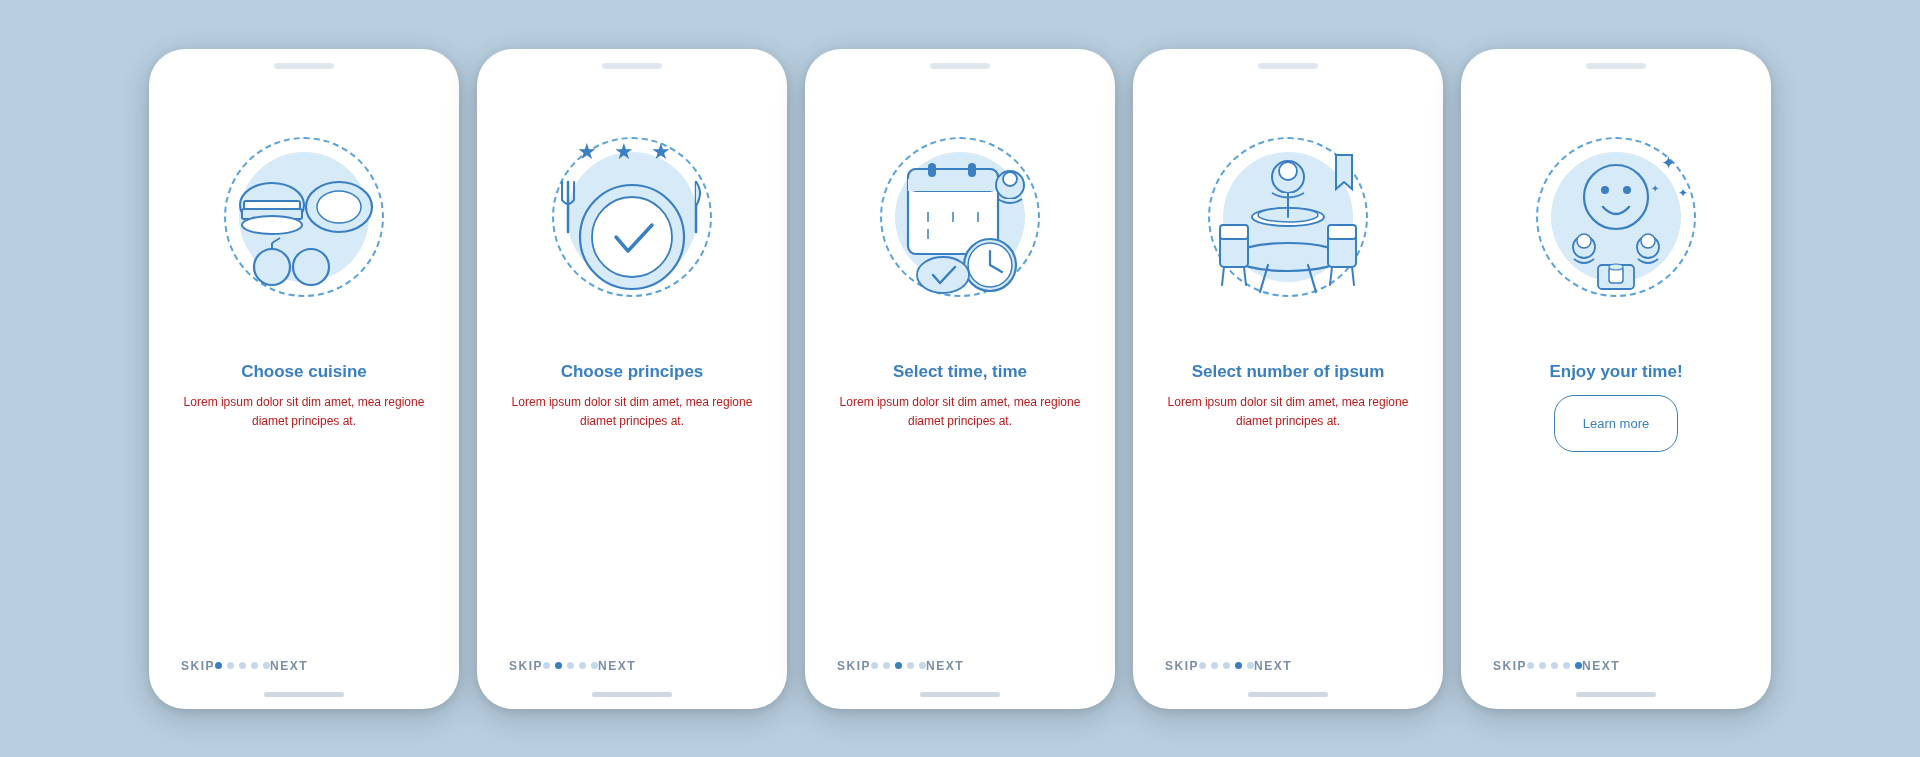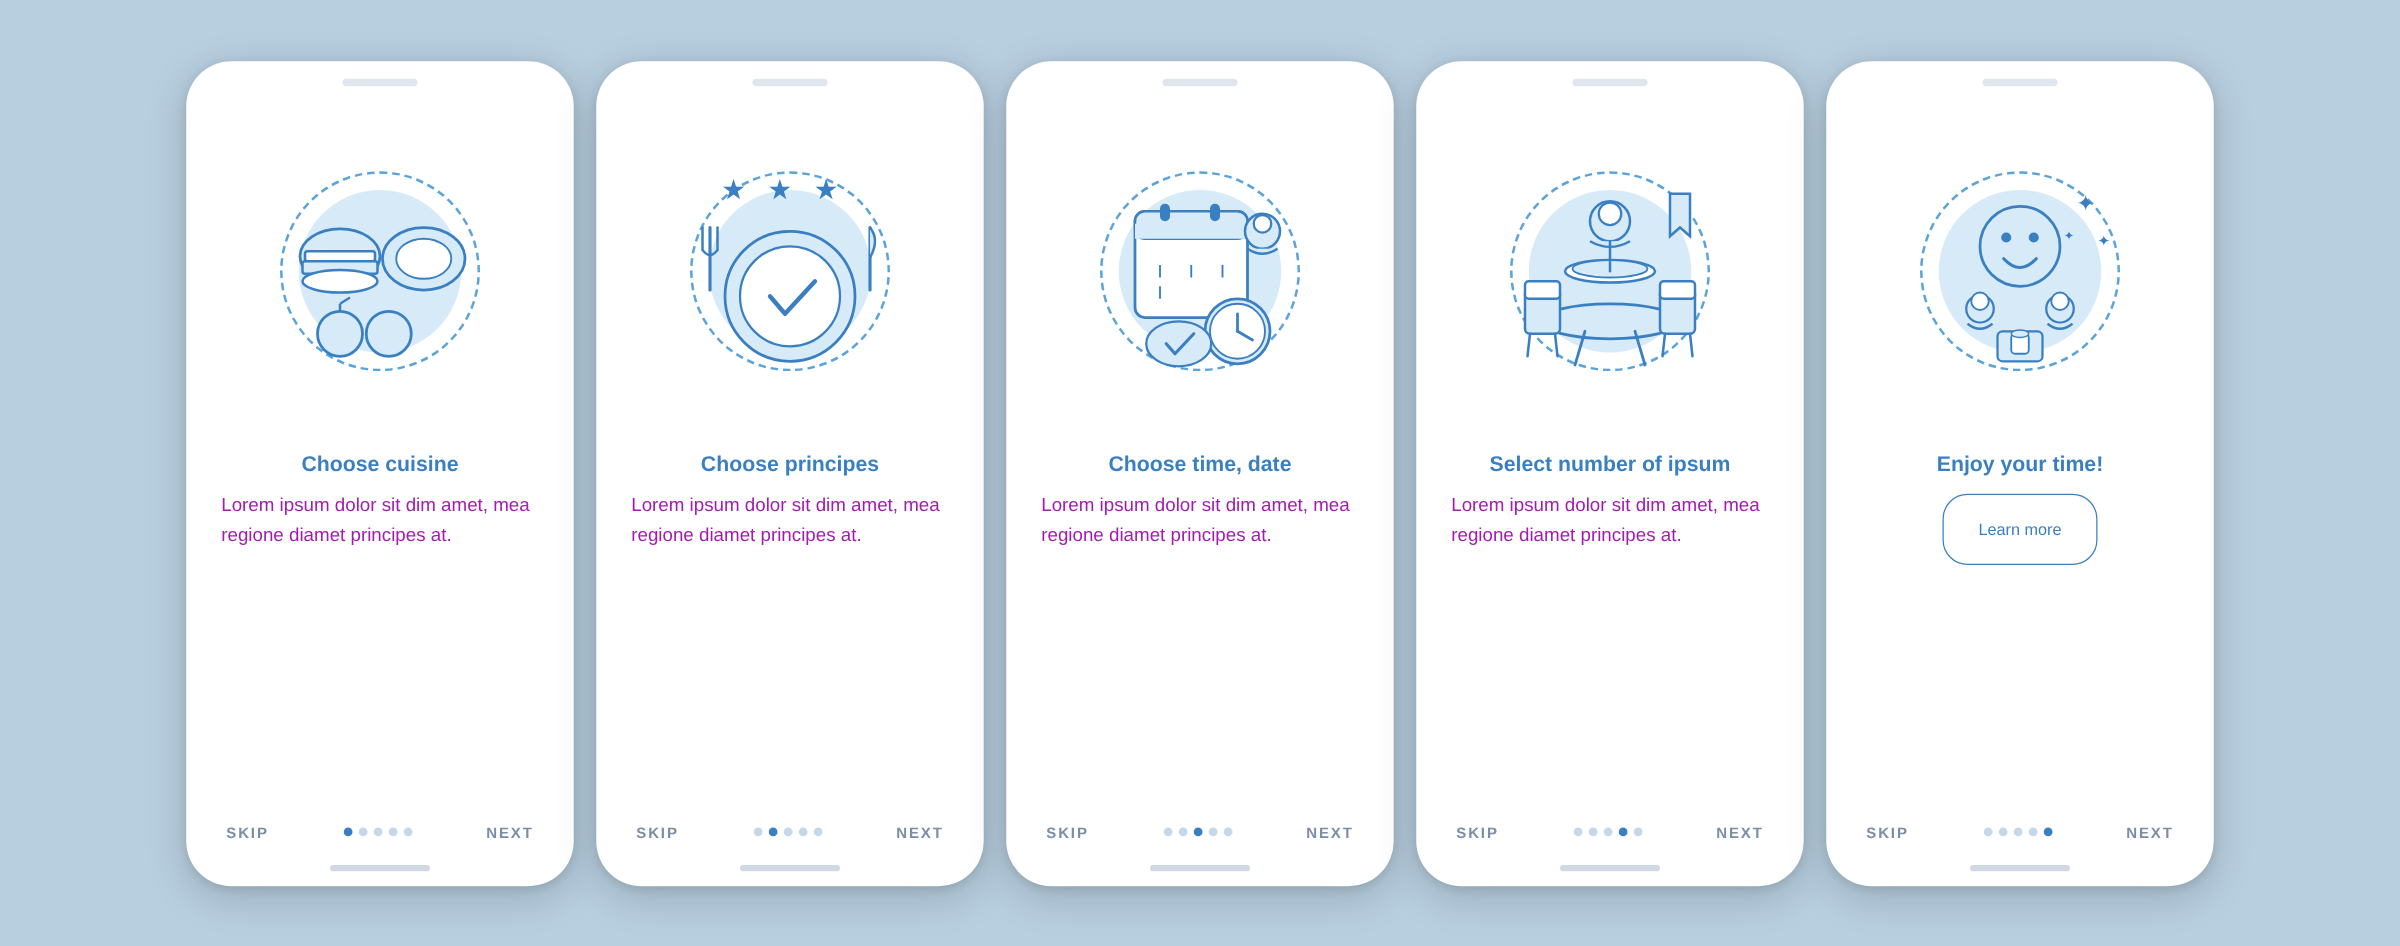--- a/index.html
+++ b/index.html
@@ -101,22 +101,23 @@
     .screen-title {
       color: #3a7fc1;
       font-size: 17px;
       font-weight: 600;
       margin-bottom: 10px;
       margin-top: 4px;
       line-height: 1.3;
     }
 
     .screen-desc {
-      color: #a21caf;
-      font-size: 15px;
+      color: #b91c1c;
+      font-size: 12px;
+      text-align: center;
       line-height: 1.6;
       margin-bottom: 10px;
       padding: 0 4px;
     }
 
     .learn-more-btn {
       border: 1.5px solid #3a7fc1;
       color: #3a7fc1;
       background: #fff;
       border-radius: 20px;
@@ -125,21 +126,20 @@
       font-weight: 500;
       cursor: pointer;
       margin-bottom: 8px;
       margin-top: 2px;
       display: inline-block;
     }
 
     .nav-row {
       display: flex;
       align-items: center;
-      justify-content: space-between;
       width: 100%;
       margin-top: auto;
       padding: 0 8px;
       padding-bottom: 18px;
     }
 
     .nav-skip, .nav-next {
       color: #7a8fa6;
       font-size: 12px;
       font-weight: 600;
@@ -290,21 +290,21 @@
         <circle cx="150" cy="68" r="14" fill="#d6eaf8" stroke="#3a7fc1" stroke-width="2"></circle>
         <circle cx="150" cy="62" r="7" fill="#fff" stroke="#3a7fc1" stroke-width="1.8"></circle>
         <path d="M138,82 Q150,90 162,82" fill="#d6eaf8" stroke="#3a7fc1" stroke-width="1.8"></path>
 
         <g transform="translate(55, 130)">
           <ellipse cx="28" cy="28" rx="26" ry="18" fill="#d6eaf8" stroke="#3a7fc1" stroke-width="1.8"></ellipse>
           <polyline points="18,28 25,36 40,20" fill="none" stroke="#3a7fc1" stroke-width="2.5" stroke-linecap="round" stroke-linejoin="round"></polyline>
         </g>
       </svg>
     </div>
-    <div class="screen-title">Choose time, date</div>
+    <div class="screen-title">Select time, time</div>
     <div class="screen-desc">Lorem ipsum dolor sit dim amet, mea regione diamet principes at.</div>
     <div class="nav-row">
       <span class="nav-skip">SKIP</span>
       <div class="dots">
         <div class="dot"></div>
         <div class="dot"></div>
         <div class="dot active"></div>
         <div class="dot"></div>
         <div class="dot"></div>
       </div>

